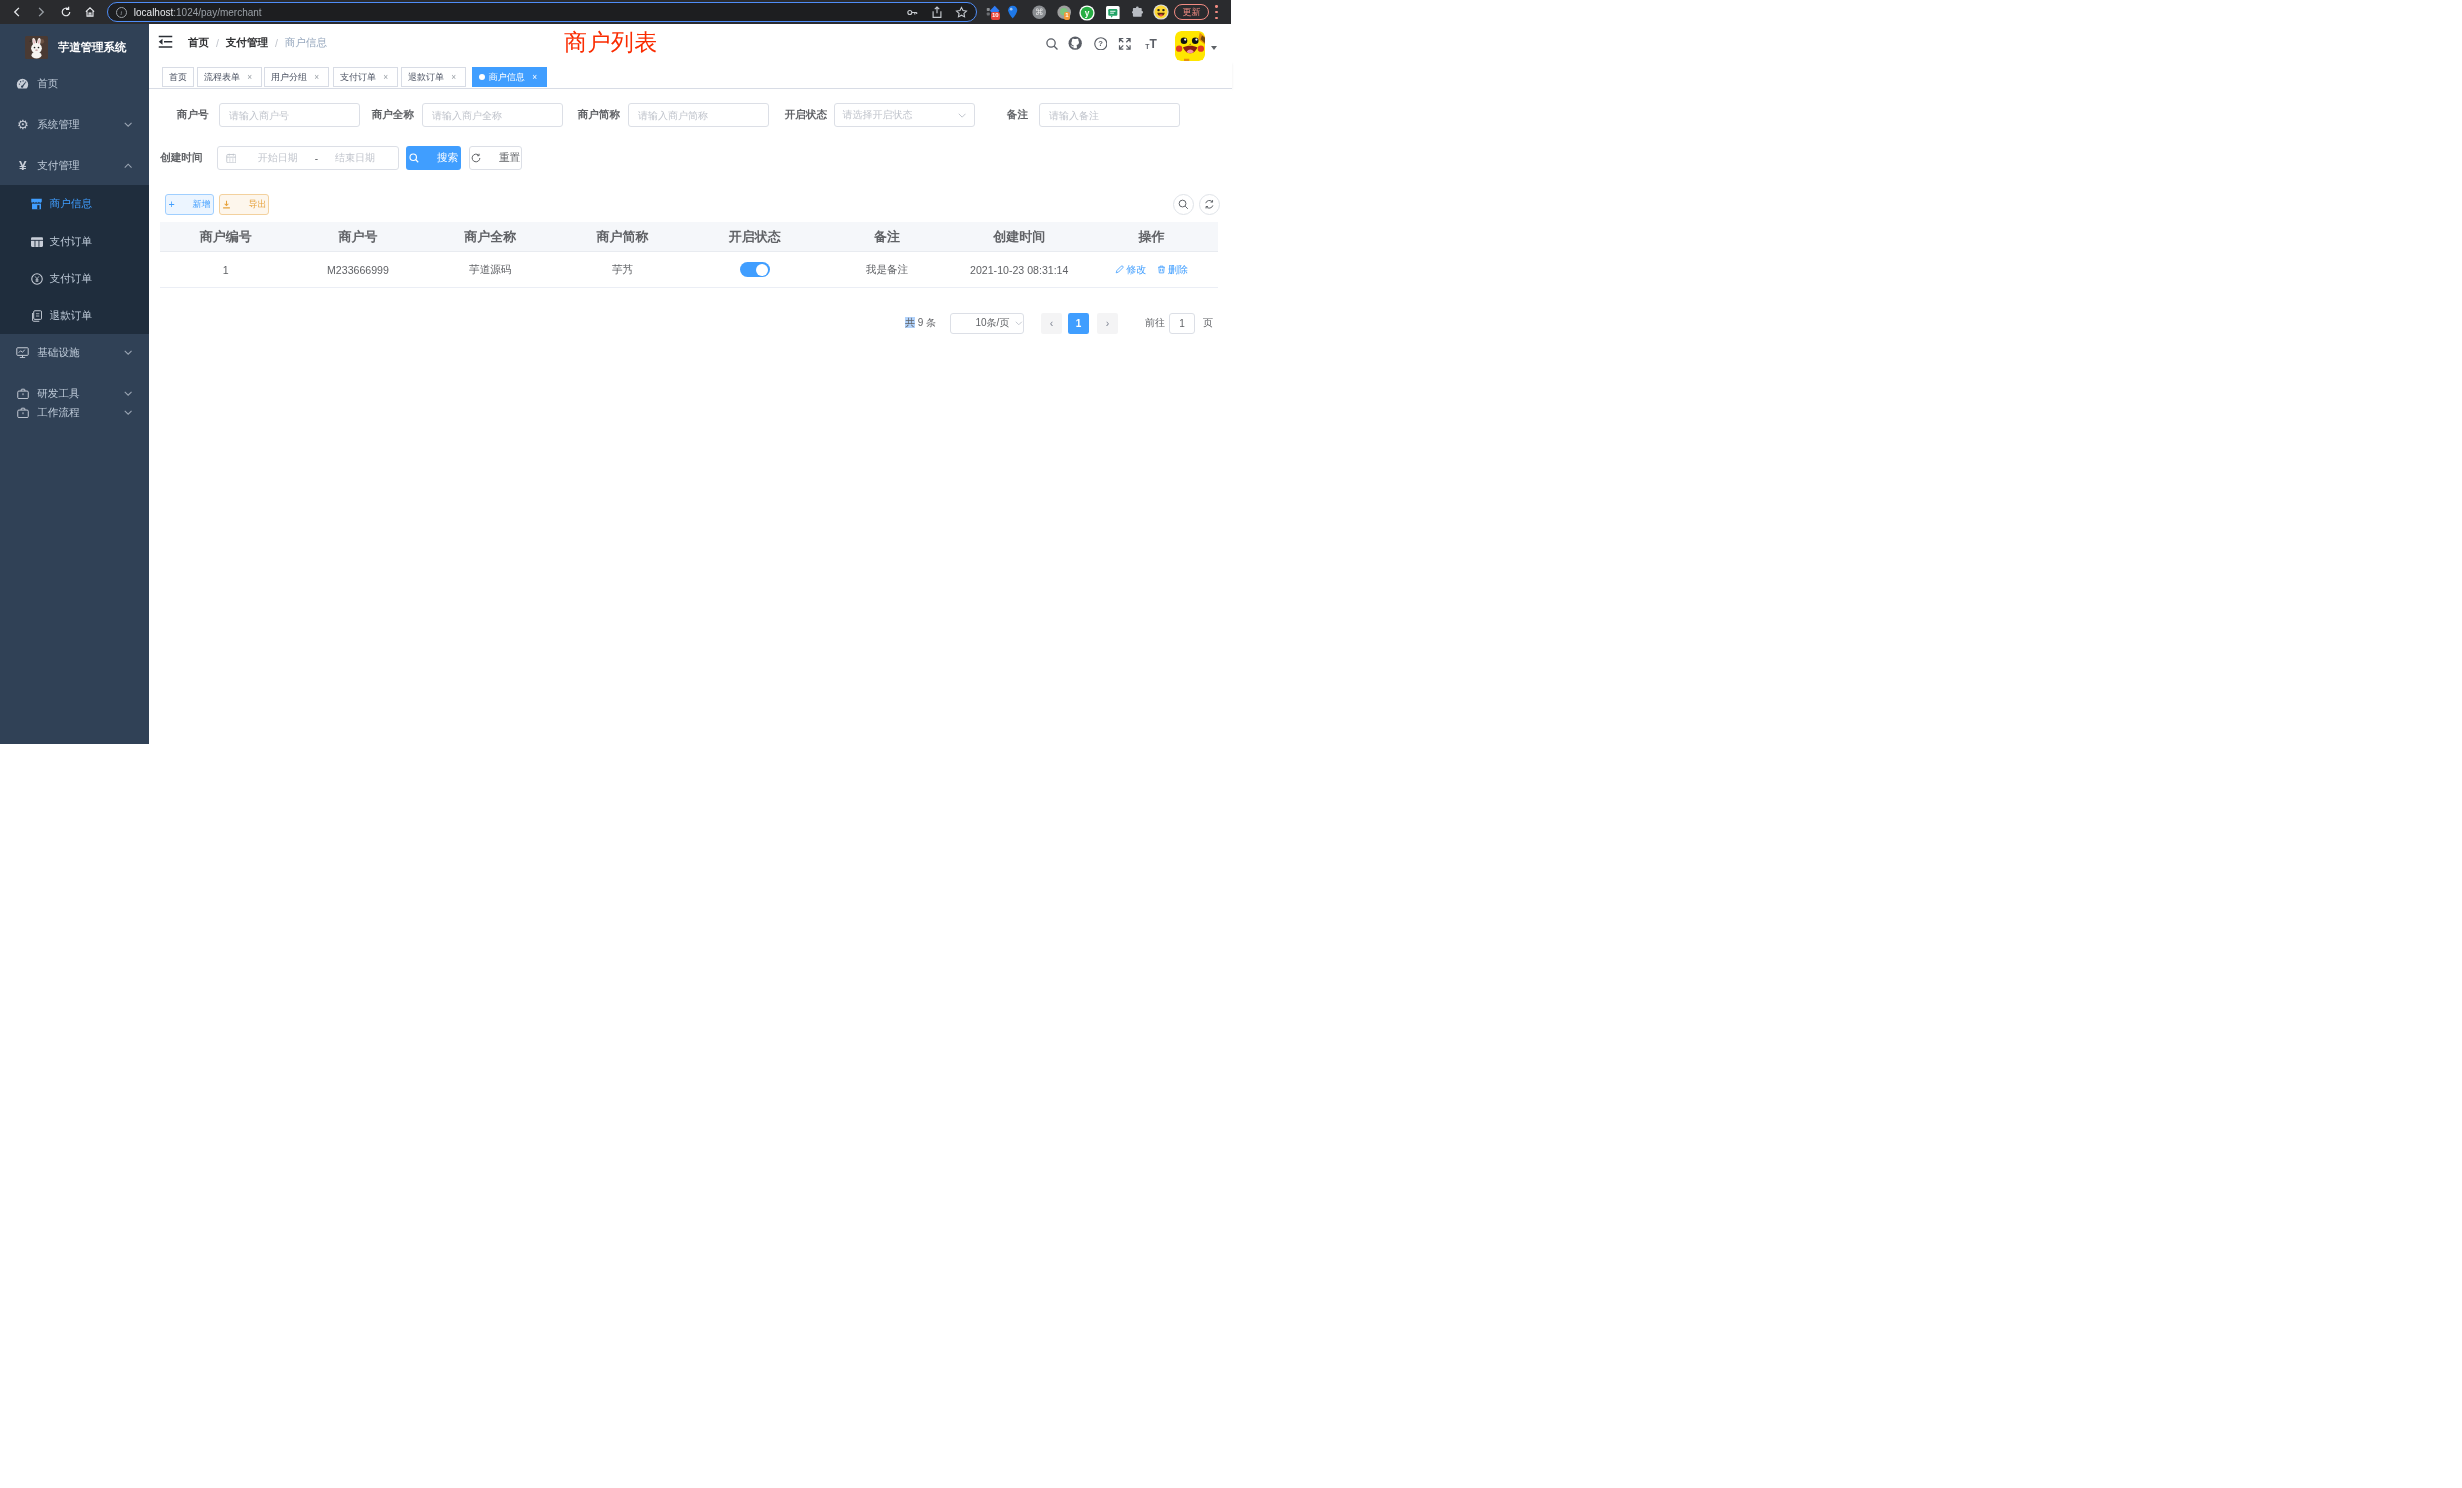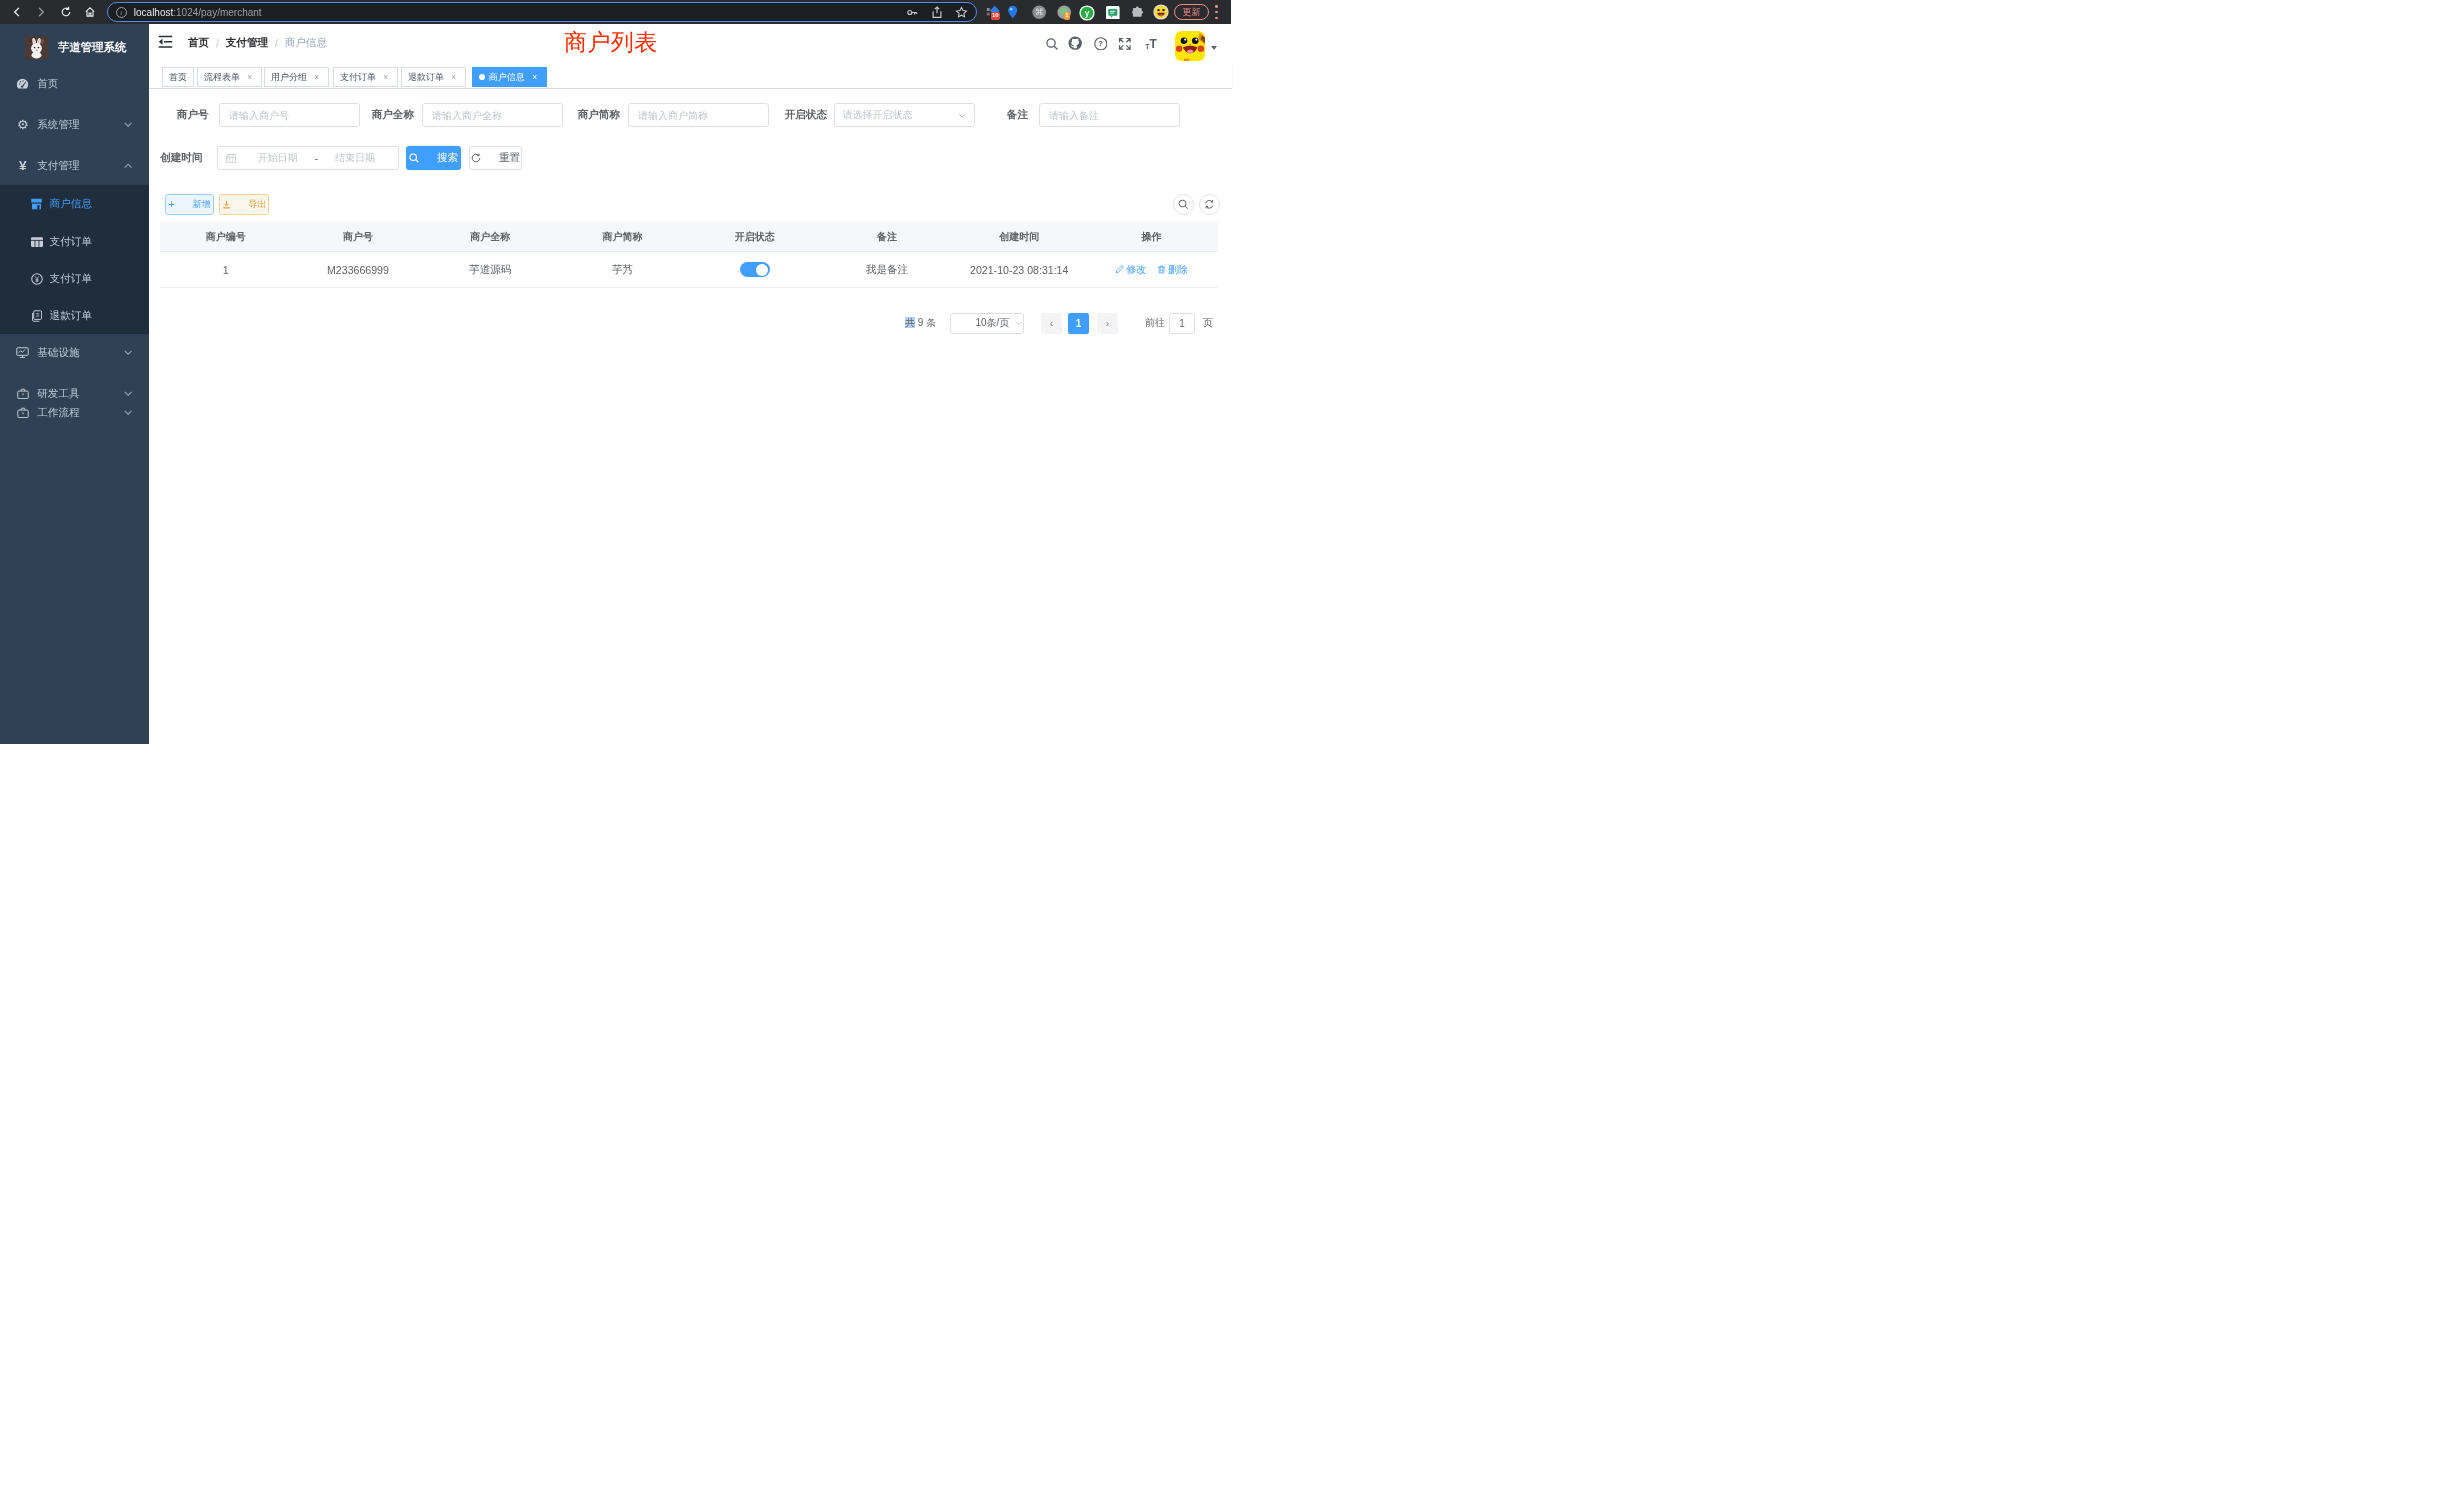--- a/index.html
+++ b/index.html
@@ -79,21 +79,21 @@
   #search-btn { position:absolute; left:257px; top:57px; width:55px; height:24px; background:#409eff; color:#fff; }
   #reset-btn { position:absolute; left:320px; top:57px; width:53px; height:24px; background:#fff; border-color:#dcdfe6; color:#606266; }
   #add-btn { position:absolute; left:16px; top:105px; width:49px; height:21px; background:#ecf5ff; border-color:#a0cfff; color:#409eff; font-size:9px; }
   #export-btn { position:absolute; left:70px; top:105px; width:50px; height:21px; background:#fdf6ec; border-color:#f3d19e; color:#e6a23c; font-size:9px; }
   .circle-btn { position:absolute; top:105px; width:21px; height:21px; border:0.8px solid #dfe3e8; border-radius:50%; background:#fff;
     display:flex; align-items:center; justify-content:center; color:#5f6368; cursor:pointer; }
 
   
   #table { position:absolute; left:10.6px; top:133px; width:1058px; }
   .t-head { display:flex; height:30px; background:#f5f7fa; border-bottom:0.8px solid #e8ebf0; }
-  .t-head .th { flex:1; display:flex; align-items:center; justify-content:center; font-size:10px; font-weight:700; color:#606266; }
+  .t-head .th { flex:1; display:flex; align-items:center; justify-content:center; font-size:13px; font-weight:700; color:#606266; }
   .t-row { display:flex; height:36px; background:#fff; border-bottom:0.8px solid #ebeef5; }
   .t-row .td { flex:1; display:flex; align-items:center; justify-content:center; font-size:10.6px; color:#606266; gap:10.6px; }
   .toggle { width:30px; height:15px; border-radius:7.6px; background:#409eff; position:relative; cursor:pointer; }
   .toggle .knob { position:absolute; right:1.5px; top:1.5px; width:12px; height:12px; border-radius:50%; background:#fff; }
   .op-link { color:#409eff; font-size:10px; display:flex; align-items:center; gap:2.3px; cursor:pointer; }
 
   
   #pager { position:absolute; left:0; top:222px; width:1069px; height:24px; font-size:10px; color:#606266; }
   #total { position:absolute; left:756px; top:5.3px; }
   #total .hl { background:#b1d2fb; }

